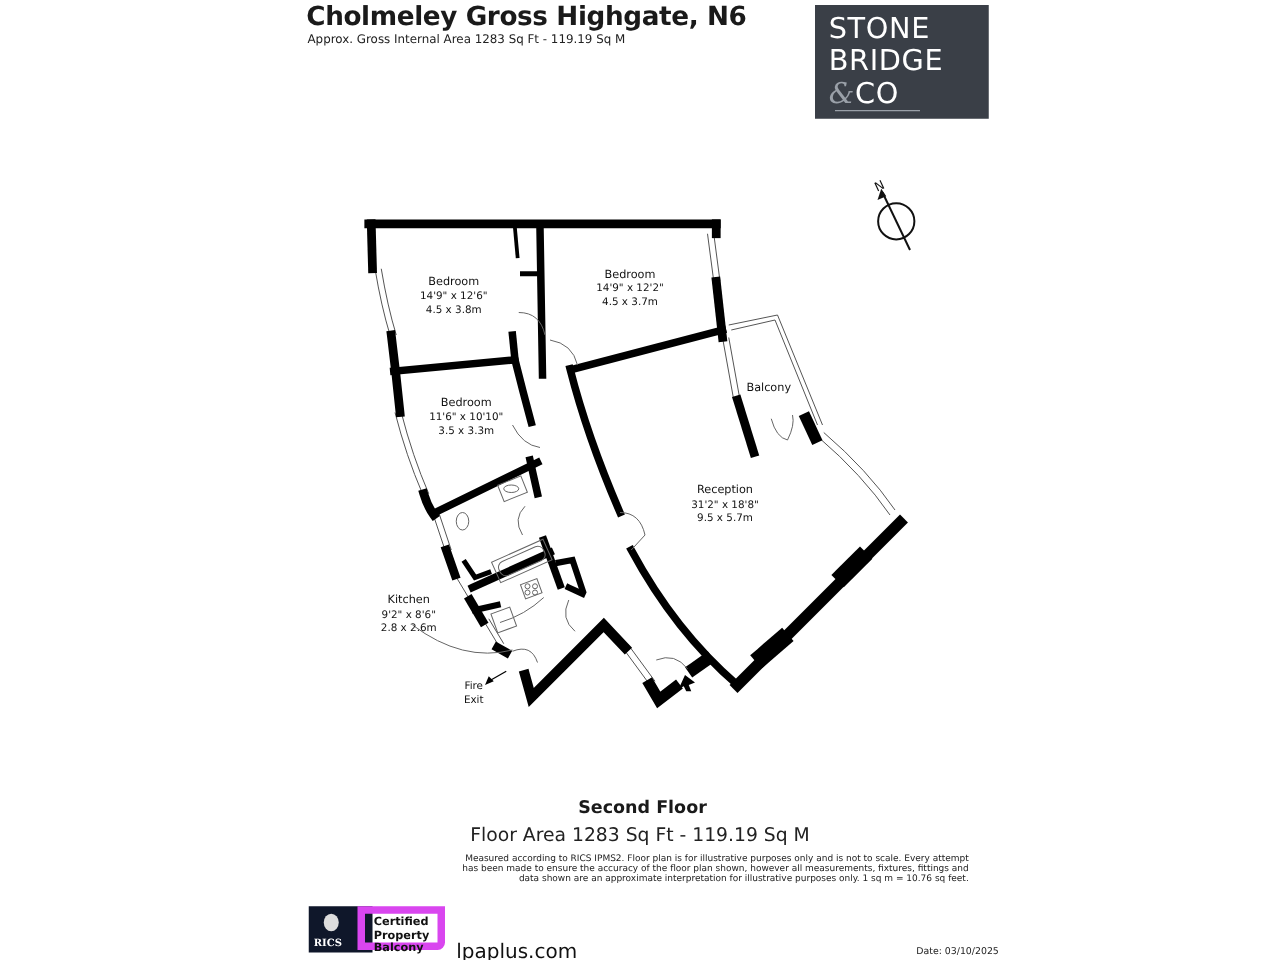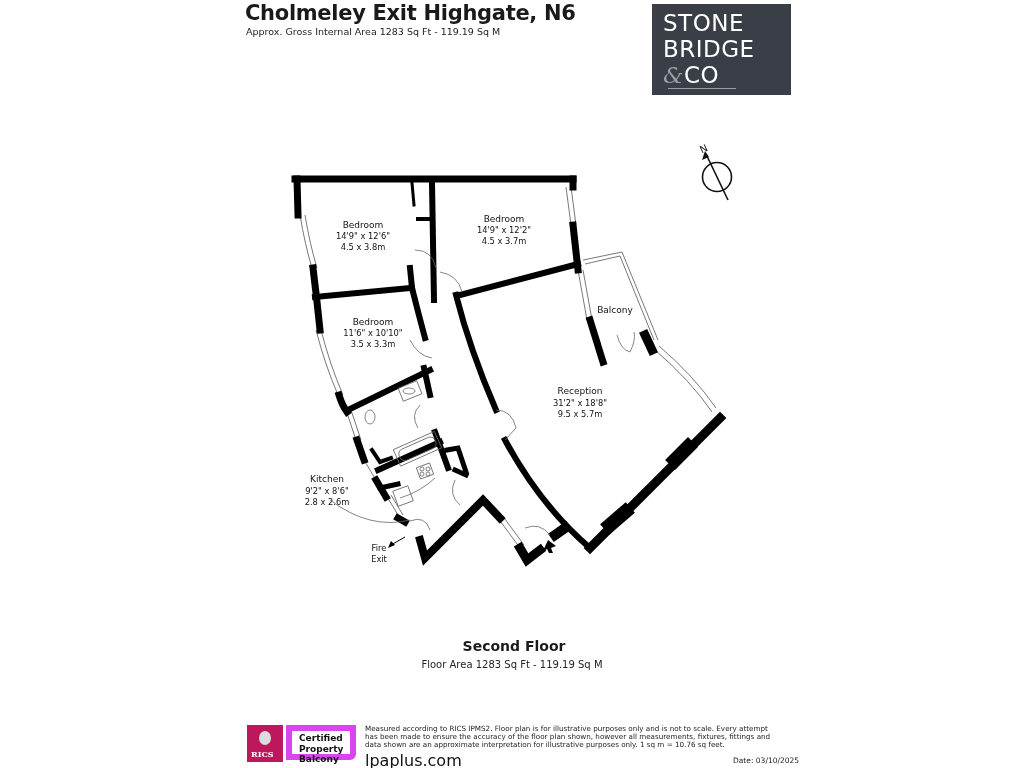--- a/index.html
+++ b/index.html
@@ -7,34 +7,34 @@
   .header-title { position: absolute; left: 245px; top: 1px; font-size: 21px; font-weight: bold; letter-spacing: -0.3px; color: #1a1a1a; }
   .header-sub { position: absolute; left: 246px; top: 26px; font-size: 9.5px; color: #222; }
   .logo { position: absolute; left: 652px; top: 4px; width: 139px; height: 91px; background: #3a3f47; color: #fff; }
   .logo .l1 { position: absolute; left: 11px; top: 6px; font-size: 23px; letter-spacing: 0.5px; }
   .logo .l2 { position: absolute; left: 11px; top: 32px; font-size: 23px; letter-spacing: 0.5px; }
   .logo .l3 { position: absolute; left: 11px; top: 58px; font-size: 23px; letter-spacing: 0.5px; }
   .logo .amp { color: #9aa0a8; font-family: "DejaVu Serif", serif; font-style: italic; }
   .logo .line { position: absolute; left: 16px; top: 84px; width: 68px; height: 1px; background: #9aa0a8; }
   .plan { position: absolute; left: 0; top: 0; }
   .floor-title { position: absolute; left: 0; width: 1024px; top: 638px; text-align: center; font-size: 14px; font-weight: bold; color: #1a1a1a; padding-left: 2px; }
-  .floor-sub { position: absolute; left: 0; width: 1024px; top: 659px; text-align: center; font-size: 10px; color: #222; }
+  .floor-sub { position: absolute; left: 0; width: 1024px; top: 659px; text-align: center; font-size: 15px; color: #222; }
   .rics { position: absolute; left: 247px; top: 725px; width: 110px; height: 37px; }
-  .rics .badge { position: absolute; left: 0; top: 0; width: 36px; height: 37px; background: #be185d; color: #fff; }
+  .rics .badge { position: absolute; left: 0; top: 0; width: 51px; height: 37px; background: #0f172a; color: #fff; }
   .rics .badge .txt { position: absolute; left: 4px; top: 24px; font-size: 8px; font-weight: bold; font-family: "DejaVu Serif", serif; }
   .rics .badge .lion { position: absolute; left: 12px; top: 6px; width: 12px; height: 14px; border-radius: 50%; background: #ddd; }
   .rics .cert { position: absolute; left: 39px; top: 0; width: 70px; height: 35px; border: 6px solid #d946ef; border-radius: 0 0 6px 0; font-size: 9px; font-weight: bold; line-height: 10.5px; padding: 2px 0 0 7px; box-sizing: border-box; }
-  .disclaimer { position: absolute; left: 365px; top: 725px; width: 410px; font-size: 7.2px; line-height: 8px; color: #222; }
+  .disclaimer { position: absolute; left: 365px; top: 683px; width: 410px; font-size: 7.2px; line-height: 8px; color: #222; text-align: right; }
   .lpa { position: absolute; left: 365px; top: 751px; font-size: 16px; color: #111; }
   .date { position: absolute; left: 713px; top: 756px; font-size: 7.5px; color: #222; padding-left: 20px; }
 </style>
 </head>
 <body>
 
-<div class="header-title">Cholmeley Exit Highgate, N6</div>
+<div class="header-title">Cholmeley Gross Highgate, N6</div>
 <div class="header-sub">Approx. Gross Internal Area 1283 Sq Ft - 119.19 Sq M</div>
 
 <div class="logo">
   <div class="l1">STONE</div>
   <div class="l2">BRIDGE</div>
   <div class="l3"><span class="amp">&amp;</span><span>CO</span></div>
   <div class="line"></div>
 </div>
 
 <svg class="plan" width="1024" height="768" viewBox="0 0 1024 768" xmlns="http://www.w3.org/2000/svg">

